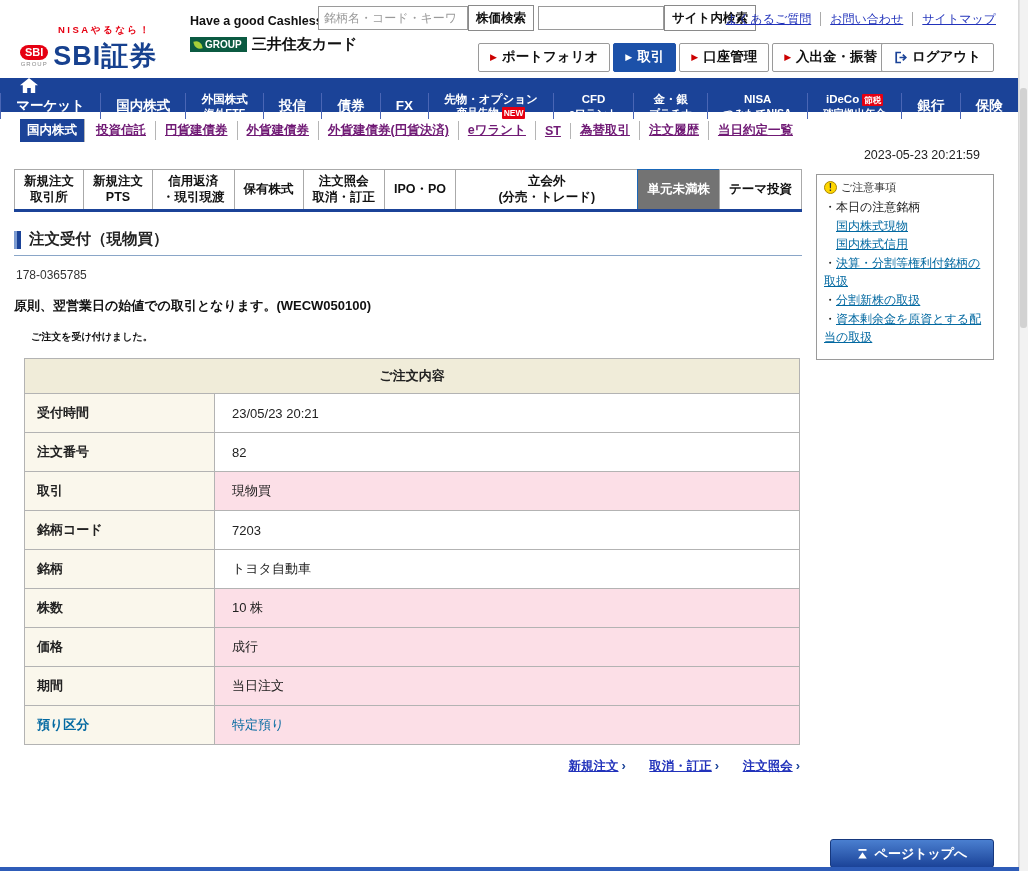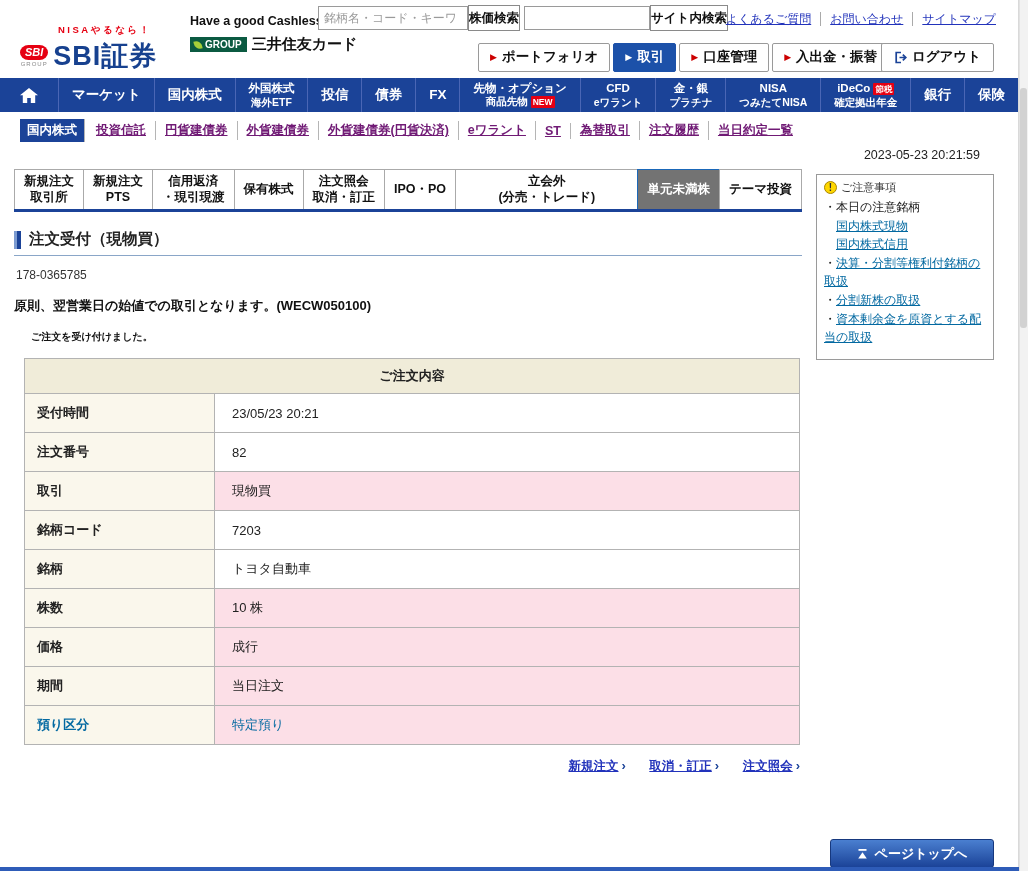--- a/index.html
+++ b/index.html
@@ -12,53 +12,53 @@
     overflow: hidden;
   }
   .page { width:1019px; height:871px; border-right:1px solid #d9d9d9; position:relative; background:#fff; }
 
   
   .topbar { position:relative; height:78px; background:#fff; }
   .logo { position:absolute; left:20px; top:24px; }
   .tagline { color:#e60012; font-size:9.5px; font-weight:bold; letter-spacing:2.5px; margin-left:38px; }
   .brandrow { display:flex; align-items:center; margin-top:1px; }
   .sbimark { display:flex; flex-direction:column; align-items:center; margin-right:5px; }
-  .sbitext { background:#e60012; color:#fff; font-style:italic; font-weight:bold; font-size:11px; line-height:13px; padding:1px 5px; border-radius:9px / 8px; }
+  .sbitext { background:#e60012; color:#fff; font-weight:bold; font-size:11px; line-height:13px; padding:1px 5px; border-radius:9px / 8px; }
   .sbigroup { color:#8a8a8a; font-size:6px; letter-spacing:1px; margin-top:1px; }
   .brand { color:#17418f; font-size:27px; font-weight:bold; letter-spacing:1px; }
 
   .smbc { position:absolute; left:190px; top:14px; }
   .ad1 { font-weight:bold; font-size:12.5px; color:#111; }
   .ad2row { margin-top:7px; display:flex; align-items:center; gap:5px; }
   .smbcbadge { background:#0b5a41; color:#fff; font-size:10px; font-weight:bold; padding:2px 5px 2px 4px; display:inline-flex; align-items:center; gap:3px; }
   .leaf { width:8px; height:8px; background:#a6ce39; border-radius:0 80% 0 80%; transform:rotate(-10deg); display:inline-block; }
   .ad2 { font-weight:bold; font-size:15px; color:#111; }
 
   .searchrow { position:absolute; left:318px; top:5px; display:flex; align-items:center; }
   .inp { height:24px; border:1px solid #9a9a9a; font-size:12px; padding:0 5px; color:#333; background:#fff; }
   .inp::placeholder { color:#9a9a9a; }
   .inp.stock { width:150px; }
   .inp.site  { width:126px; margin-left:4px; }
-  .sbtn { height:26px; background:#fff; border:1px solid #8a8a8a; font-size:12.5px; font-weight:bold; color:#111; padding:0 0; cursor:pointer; }
+  .sbtn { height:26px; background:#fff; border:1px solid #8a8a8a; font-size:12.5px; font-weight:bold; color:#111; padding:0 7px; cursor:pointer; }
 
   .utility { position:absolute; right:22px; top:11px; font-size:12px; white-space:nowrap; }
   .u-link { color:#2233bb; text-decoration:underline; cursor:pointer; }
   .u-link + .u-link { border-left:1px solid #aaa; padding-left:9px; margin-left:9px; }
 
   .navtabs { position:absolute; left:478px; top:43px; display:flex; }
   .navtab { border:1px solid #9a9a9a; border-radius:2px; background:#fff; font-weight:bold; font-size:13.5px; color:#111;
             padding:4px 11px 5px; display:flex; align-items:center; gap:5px; margin-right:3px; cursor:pointer; white-space:nowrap; }
   .navtab .arr { color:#cc0000; font-size:9px; }
   .navtab.active { background:#1c51a9; border-color:#1c51a9; color:#fff; }
   .navtab.active .arr { color:#fff; }
   .logout { position:absolute; right:24px; top:43px; border:1px solid #9a9a9a; border-radius:2px; background:#fff;
             font-weight:bold; font-size:13.5px; color:#111; padding:4px 12px 5px; display:flex; align-items:center; gap:5px; cursor:pointer; }
 
   
-  .mainnav { height:34px; background:#1b4398; display:flex; align-items:stretch; }
+  .mainnav { height:34px; background:#1b4398; display:flex; align-items:stretch;flex-direction:column; }
   .mn-home { width:58px; display:flex; align-items:center; justify-content:center; cursor:pointer; }
   .mn-items { display:flex; flex:1; }
   .mn-item { flex:1 1 auto; display:flex; flex-direction:column; align-items:center; justify-content:center;
              color:#fff; font-weight:bold; font-size:13.5px; border-left:1px solid #4a66b5; padding:0 6px;
              cursor:pointer; white-space:nowrap; line-height:1.15; }
   .mn-item.two { font-size:11.5px; }
   .mn-item .l2 { font-size:10.5px; }
   .badge { background:#e60012; color:#fff; font-size:8.5px; font-weight:bold; padding:1px 2px; margin-left:3px; border-radius:1px; }
 
   

